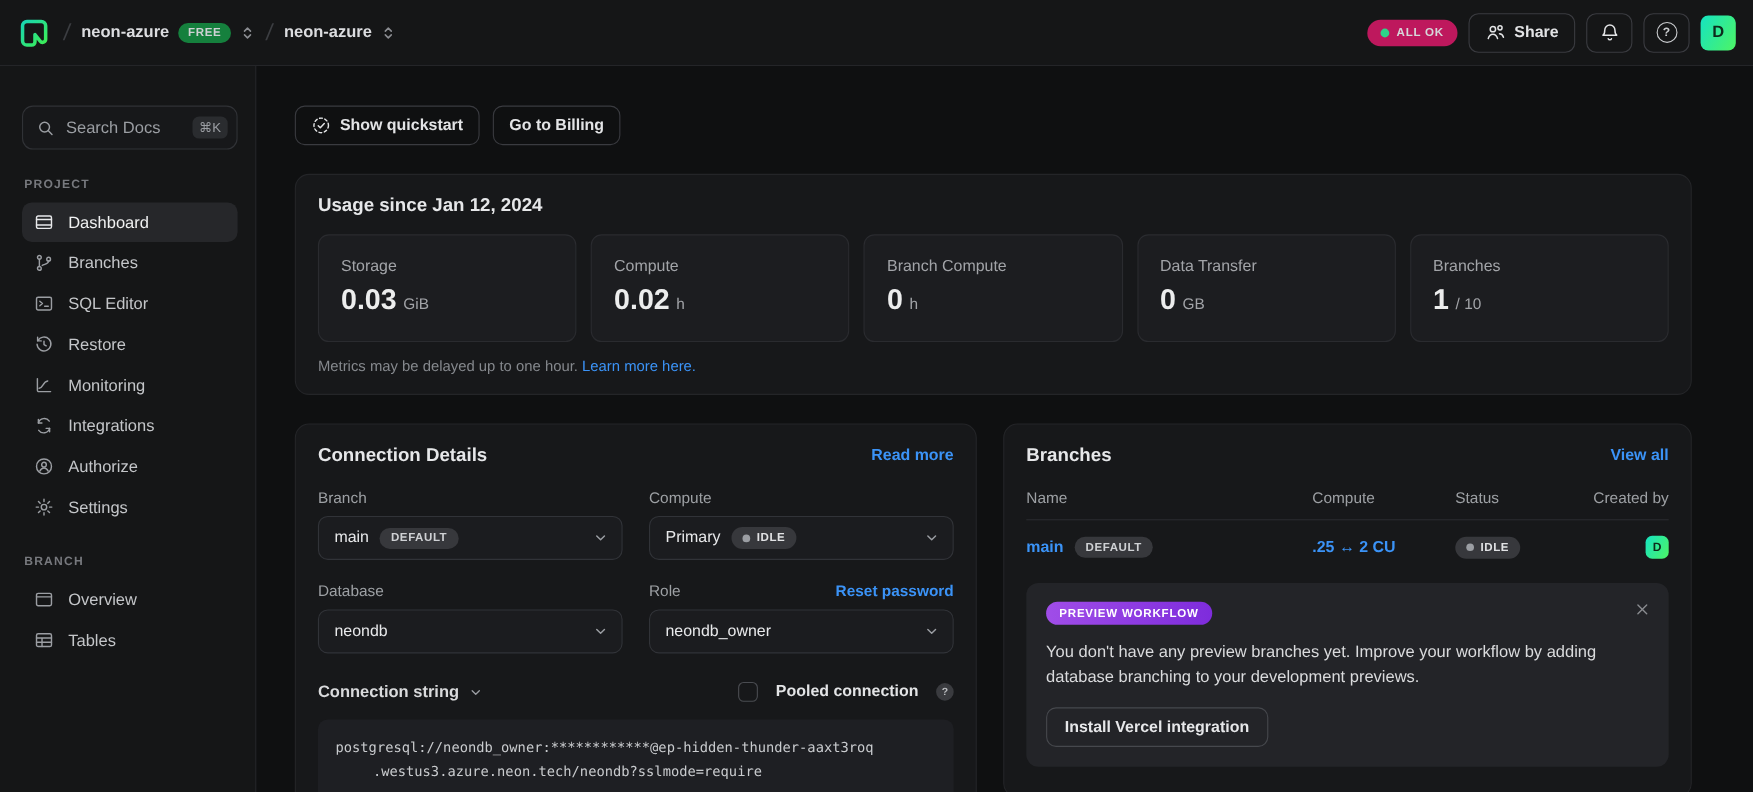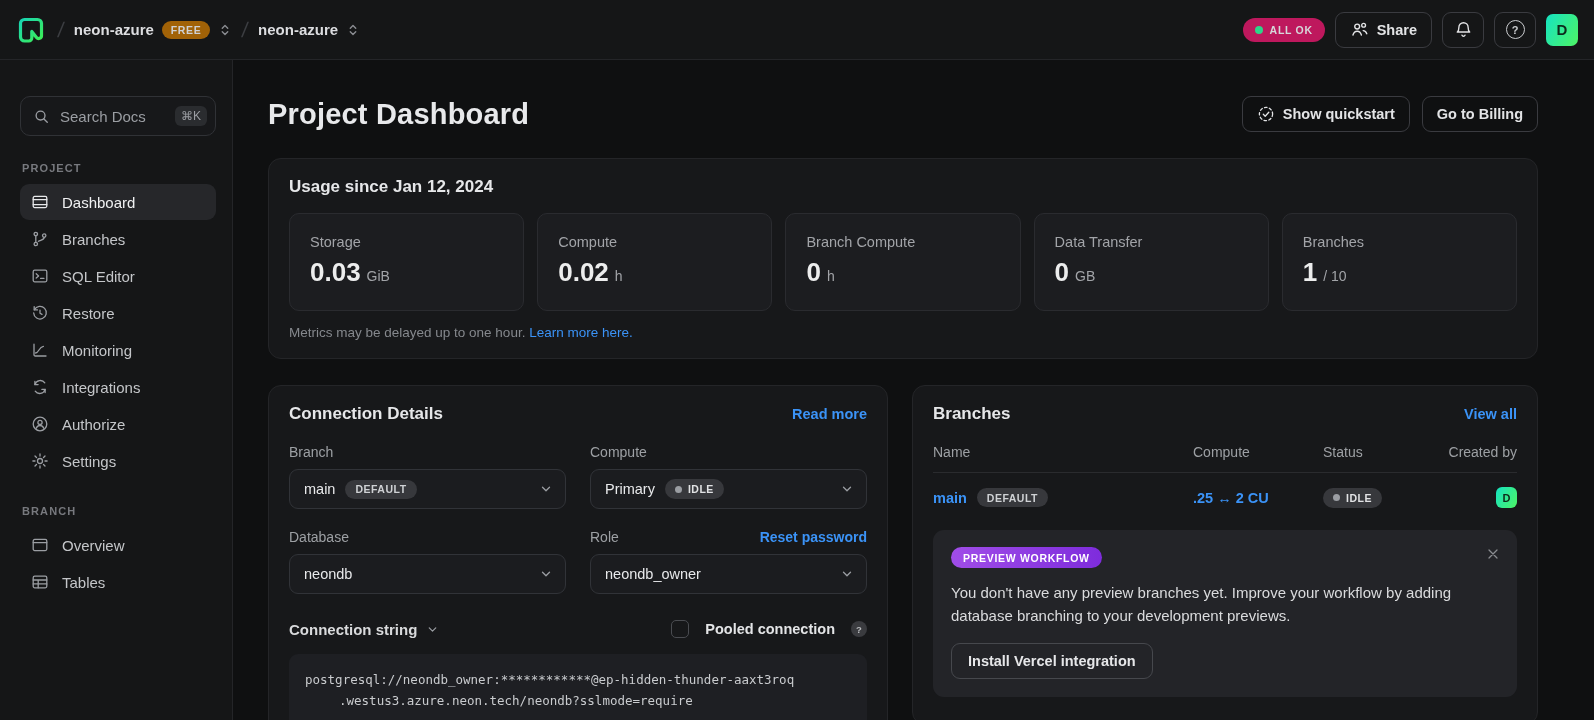--- a/index.html
+++ b/index.html
@@ -7,21 +7,21 @@
   body { font-family:"Liberation Sans", sans-serif; color:#e3e4e6; }
   #app { width:1594px; height:720px; background:#0f1011; overflow:hidden; display:flex; flex-direction:column; }
 
   
   .topbar { height:60px; flex:0 0 60px; background:#151617; border-bottom:1px solid #242528;
             display:flex; align-items:center; padding:0 16px 0 14px; }
   .logo-box { width:34px; height:34px; display:flex; align-items:center; justify-content:center; }
   .crumb-slash { color:#3c3e42; font-size:21px; margin:0 10px; font-weight:300; transform:skewX(-8deg); }
   .crumb { display:flex; align-items:center; gap:8px; cursor:pointer; }
   .crumb-name { font-size:15px; font-weight:600; color:#dcdde0;text-align:center; }
-  .pill { background:#a16207; color:#cfd1d4; font-size:10.5px; font-weight:700; letter-spacing:.6px;
+  .pill { background:#15803d; color:#cfd1d4; font-size:10.5px; font-weight:700; letter-spacing:.6px;
           border-radius:999px; padding:3px 9px; }
   .updown { color:#8a8c91; display:flex; }
   .top-right { margin-left:auto; display:flex; align-items:center; gap:10px; }
   .status-pill { display:flex; align-items:center; gap:7px; background:#be185d; border-radius:999px;
                  padding:6px 12px; font-size:10.5px; font-weight:700; letter-spacing:.7px; color:#d6d8da; }
   .dot { width:8px; height:8px; border-radius:50%; background:#2ed489; }
   .tb-btn { display:flex; align-items:center; gap:8px; border:1px solid #3a3b40; border-radius:9px;
             background:transparent; color:#e3e4e6; font-size:14.5px; font-weight:600;
             padding:7px 14px; height:36px; cursor:pointer; font-family:inherit; }
   .tb-iconbtn { width:42px; justify-content:center; padding:0; }
@@ -300,21 +300,20 @@
               <rect x="2.2" y="3.2" width="13.6" height="11.6" rx="1.5"></rect>
               <path d="M2.2 7h13.6M2.2 10.9h13.6M7.2 7v7.8"></path>
             </svg>
         </span>
         <span>Tables</span>
       </div>
     </div>
 
     <div class="main">
       <div class="main-head">
-        <div class="page-title">Project Dashboard</div>
         <div class="head-actions">
           <button class="tb-btn">
             <span class="side-ic" style="color:#e3e4e6">
               <svg width="18" height="18" viewBox="0 0 18 18" fill="none" stroke="currentColor" stroke-width="1.3" stroke-linecap="round" stroke-linejoin="round">
                   <circle cx="9" cy="9" r="6.6" stroke-dasharray="2.5 2.4"></circle>
                   <path d="m6.3 9.3 1.9 1.9 3.6-4"></path>
                 </svg>
             </span>
             <span>Show quickstart</span>
           </button>

